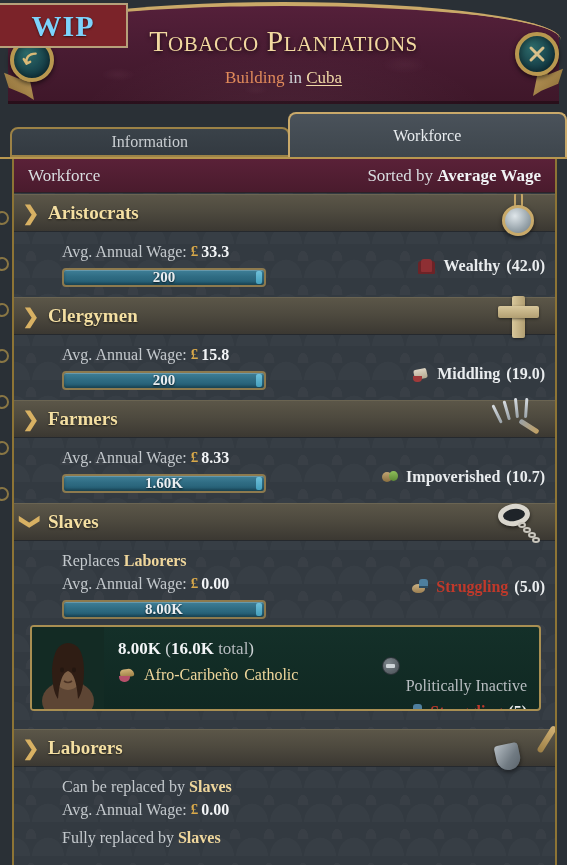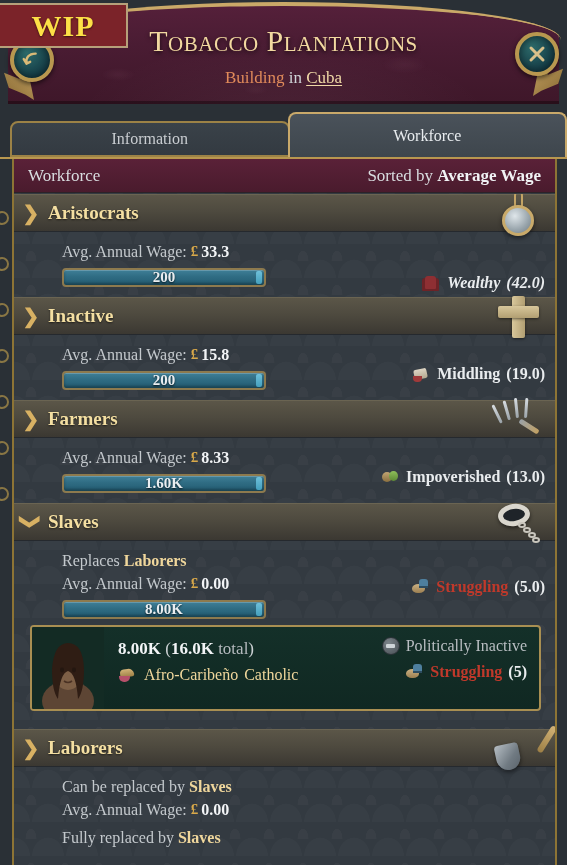--- a/index.html
+++ b/index.html
@@ -108,35 +108,35 @@
   
   #wip {
     position: absolute; left: 0; top: 3px; width: 128px; height: 45px;
     background: #7b2329;
     border: 2px solid #b6a07a;
     border-left: none;
     display: flex; align-items: center; justify-content: center;
     z-index: 30;
   }
   #wip span {
-    color: #fde047; font-size: 30px; font-weight: bold;
+    color: #7dd3fc; font-size: 30px; font-weight: bold;
     font-family: "Liberation Serif", serif;
     letter-spacing: 1px;
     text-shadow: 0 1px 2px rgba(0,0,0,.6);
   }
 
   
   #tabs {
     position: absolute; left: 0; top: 112px; width: 567px; height: 45px;
     display: flex; align-items: flex-end;
     z-index: 5;
   }
   .tab {
     position: relative;
-    height: 36px;
+    height: 30px;
     margin-top: 9px;
     flex: 1;
     display: flex; align-items: center; justify-content: center;
     font-size: 16px;
     color: #c9cdd1;
     background: linear-gradient(180deg, #3a4249, #333a41);
     border: 2px solid #9c8246;
     border-radius: 8px 8px 0 0;
     cursor: pointer;
   }
@@ -296,21 +296,21 @@
   }
   .pop-tags a {
     color: #f0d79c; text-underline-offset: 2px;
   }
   .pop-right {
     position: absolute; right: 12px; top: 10px;
     text-align: left;
     display: flex; flex-direction: column; gap: 8px; align-items: flex-end;
   }
   .pop-right .line { display:flex; align-items:center; gap:6px; font-size:16px; }
-  .pi { color: #b9bec2; }
+  .pi { color: #b9bec2; margin-top: 40px; }
 
   
   .ico { width: 20px; height: 18px; display:inline-block; position: relative; flex:0 0 20px;}
 
   .ico-chair::before{content:"";position:absolute;left:4px;top:2px;width:11px;height:13px;
     background:#8e2f33;border-radius:3px 3px 1px 1px;box-shadow:-3px 2px 0 0 #6d2327, 3px 2px 0 0 #6d2327;}
   .ico-mid::before{content:"";position:absolute;left:3px;top:4px;width:13px;height:10px;
     background:linear-gradient(180deg,#ddd5c4,#b3a88f);border-radius:2px;transform:rotate(-12deg);}
   .ico-mid::after{content:"";position:absolute;left:2px;top:11px;width:9px;height:6px;
     background:#a03a3a;border-radius:0 0 4px 4px;}
@@ -447,32 +447,32 @@
           </div>
           <div class="sec-body">
             <div class="row-line">
               <span>Avg. Annual Wage:</span>
               <span class="coin">£</span>
               <span class="amount">33.3</span>
             </div>
             <div class="pbar">
               <span>200</span>
             </div>
-            <div class="statusline" style="top:42px;font-style:italic;">
+            <div class="statusline" style="top:25px;">
               <i class="ico ico-chair"></i>
               <span class="st-plain">Wealthy</span>
               <span class="paren">(42.0)</span>
             </div>
           </div>
         </div>
 
         <div class="section">
           <div class="sec-head">
             <div class="chev">❯</div>
-            <div class="sec-title">Inactive</div>
+            <div class="sec-title">Clergymen</div>
             <div class="sec-icon">
               <div class="big-cross"></div>
             </div>
           </div>
           <div class="sec-body">
             <div class="row-line">
               <span>Avg. Annual Wage:</span>
               <span class="coin">£</span>
               <span class="amount">15.8</span>
             </div>
@@ -506,21 +506,21 @@
               <span>Avg. Annual Wage:</span>
               <span class="coin">£</span>
               <span class="amount">8.33</span>
             </div>
             <div class="pbar">
               <span>1.60K</span>
             </div>
             <div class="statusline" style="top:30px;">
               <i class="ico ico-imp"></i>
               <span class="st-plain">Impoverished</span>
-              <span class="paren">(13.0)</span>
+              <span class="paren">(10.7)</span>
             </div>
           </div>
         </div>
 
         <div class="section">
           <div class="sec-head">
             <div class="chev" style="transform: rotate(90deg);">❯</div>
             <div class="sec-title">Slaves</div>
             <div class="sec-icon">
               <div class="big-shackle">

